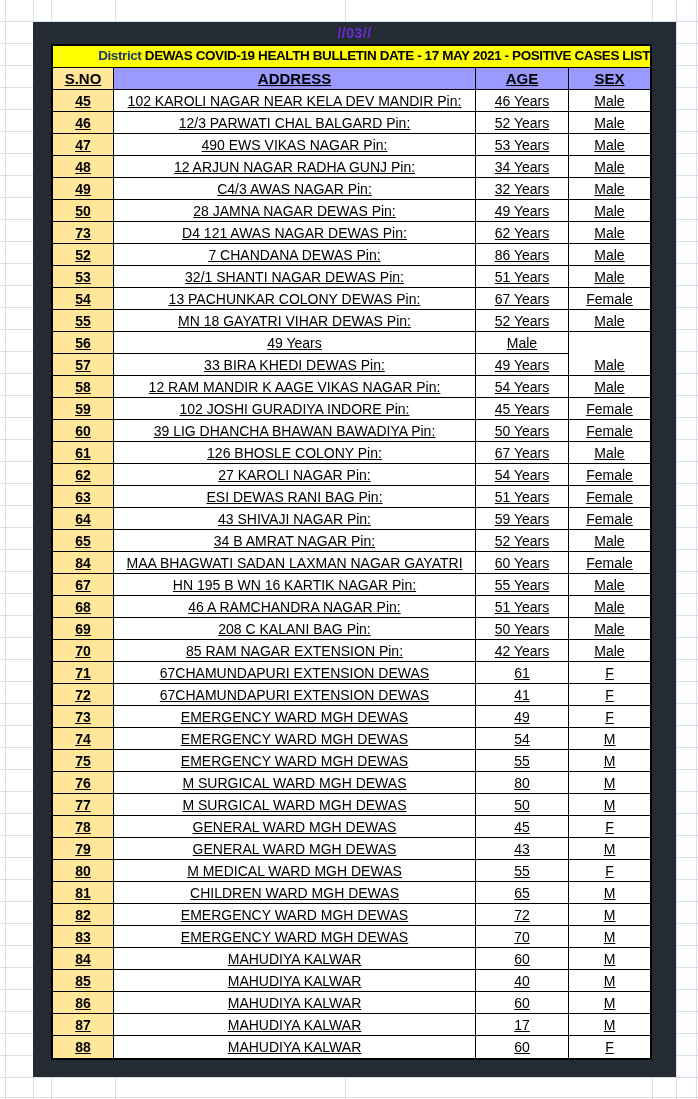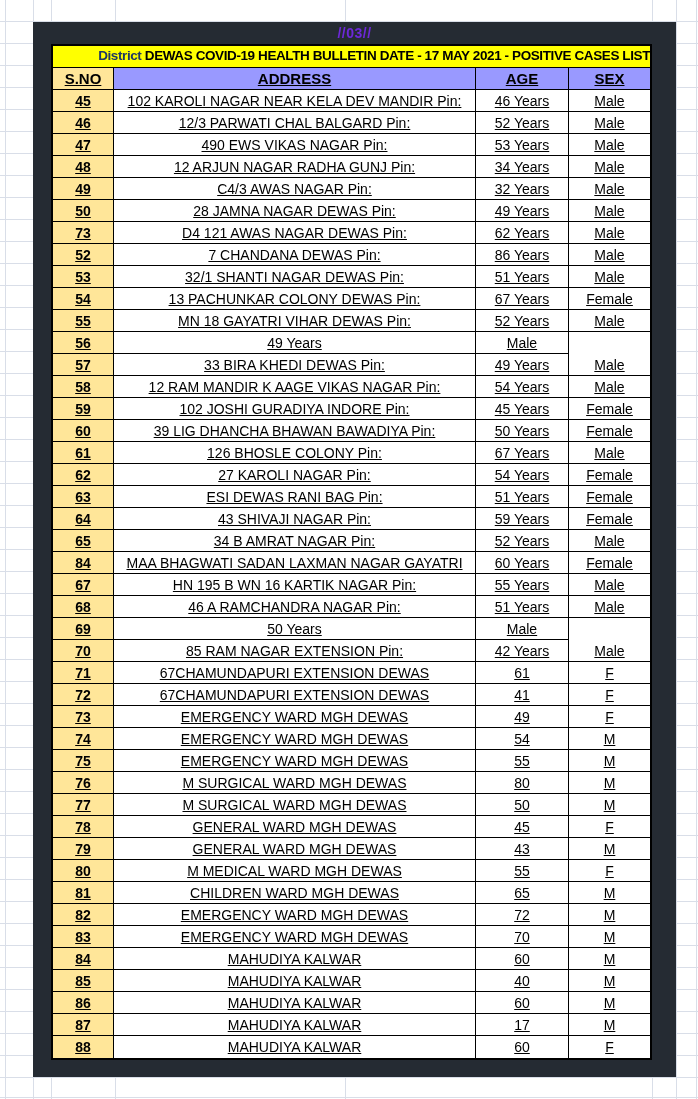--- a/index.html
+++ b/index.html
@@ -218,20 +218,21 @@
         <div class="cell c3">Male</div>
       </div>
       <div class="trow">
         <div class="cell c0">68</div>
         <div class="cell c1">46 A RAMCHANDRA NAGAR Pin:</div>
         <div class="cell c2">51 Years</div>
         <div class="cell c3">Male</div>
       </div>
       <div class="trow">
         <div class="cell c0">69</div>
+        <div class="cell c1">208 C KALANI BAG Pin:</div>
         <div class="cell c2">50 Years</div>
         <div class="cell c3">Male</div>
       </div>
       <div class="trow">
         <div class="cell c0">70</div>
         <div class="cell c1">85 RAM NAGAR EXTENSION Pin:</div>
         <div class="cell c2">42 Years</div>
         <div class="cell c3">Male</div>
       </div>
       <div class="trow">

